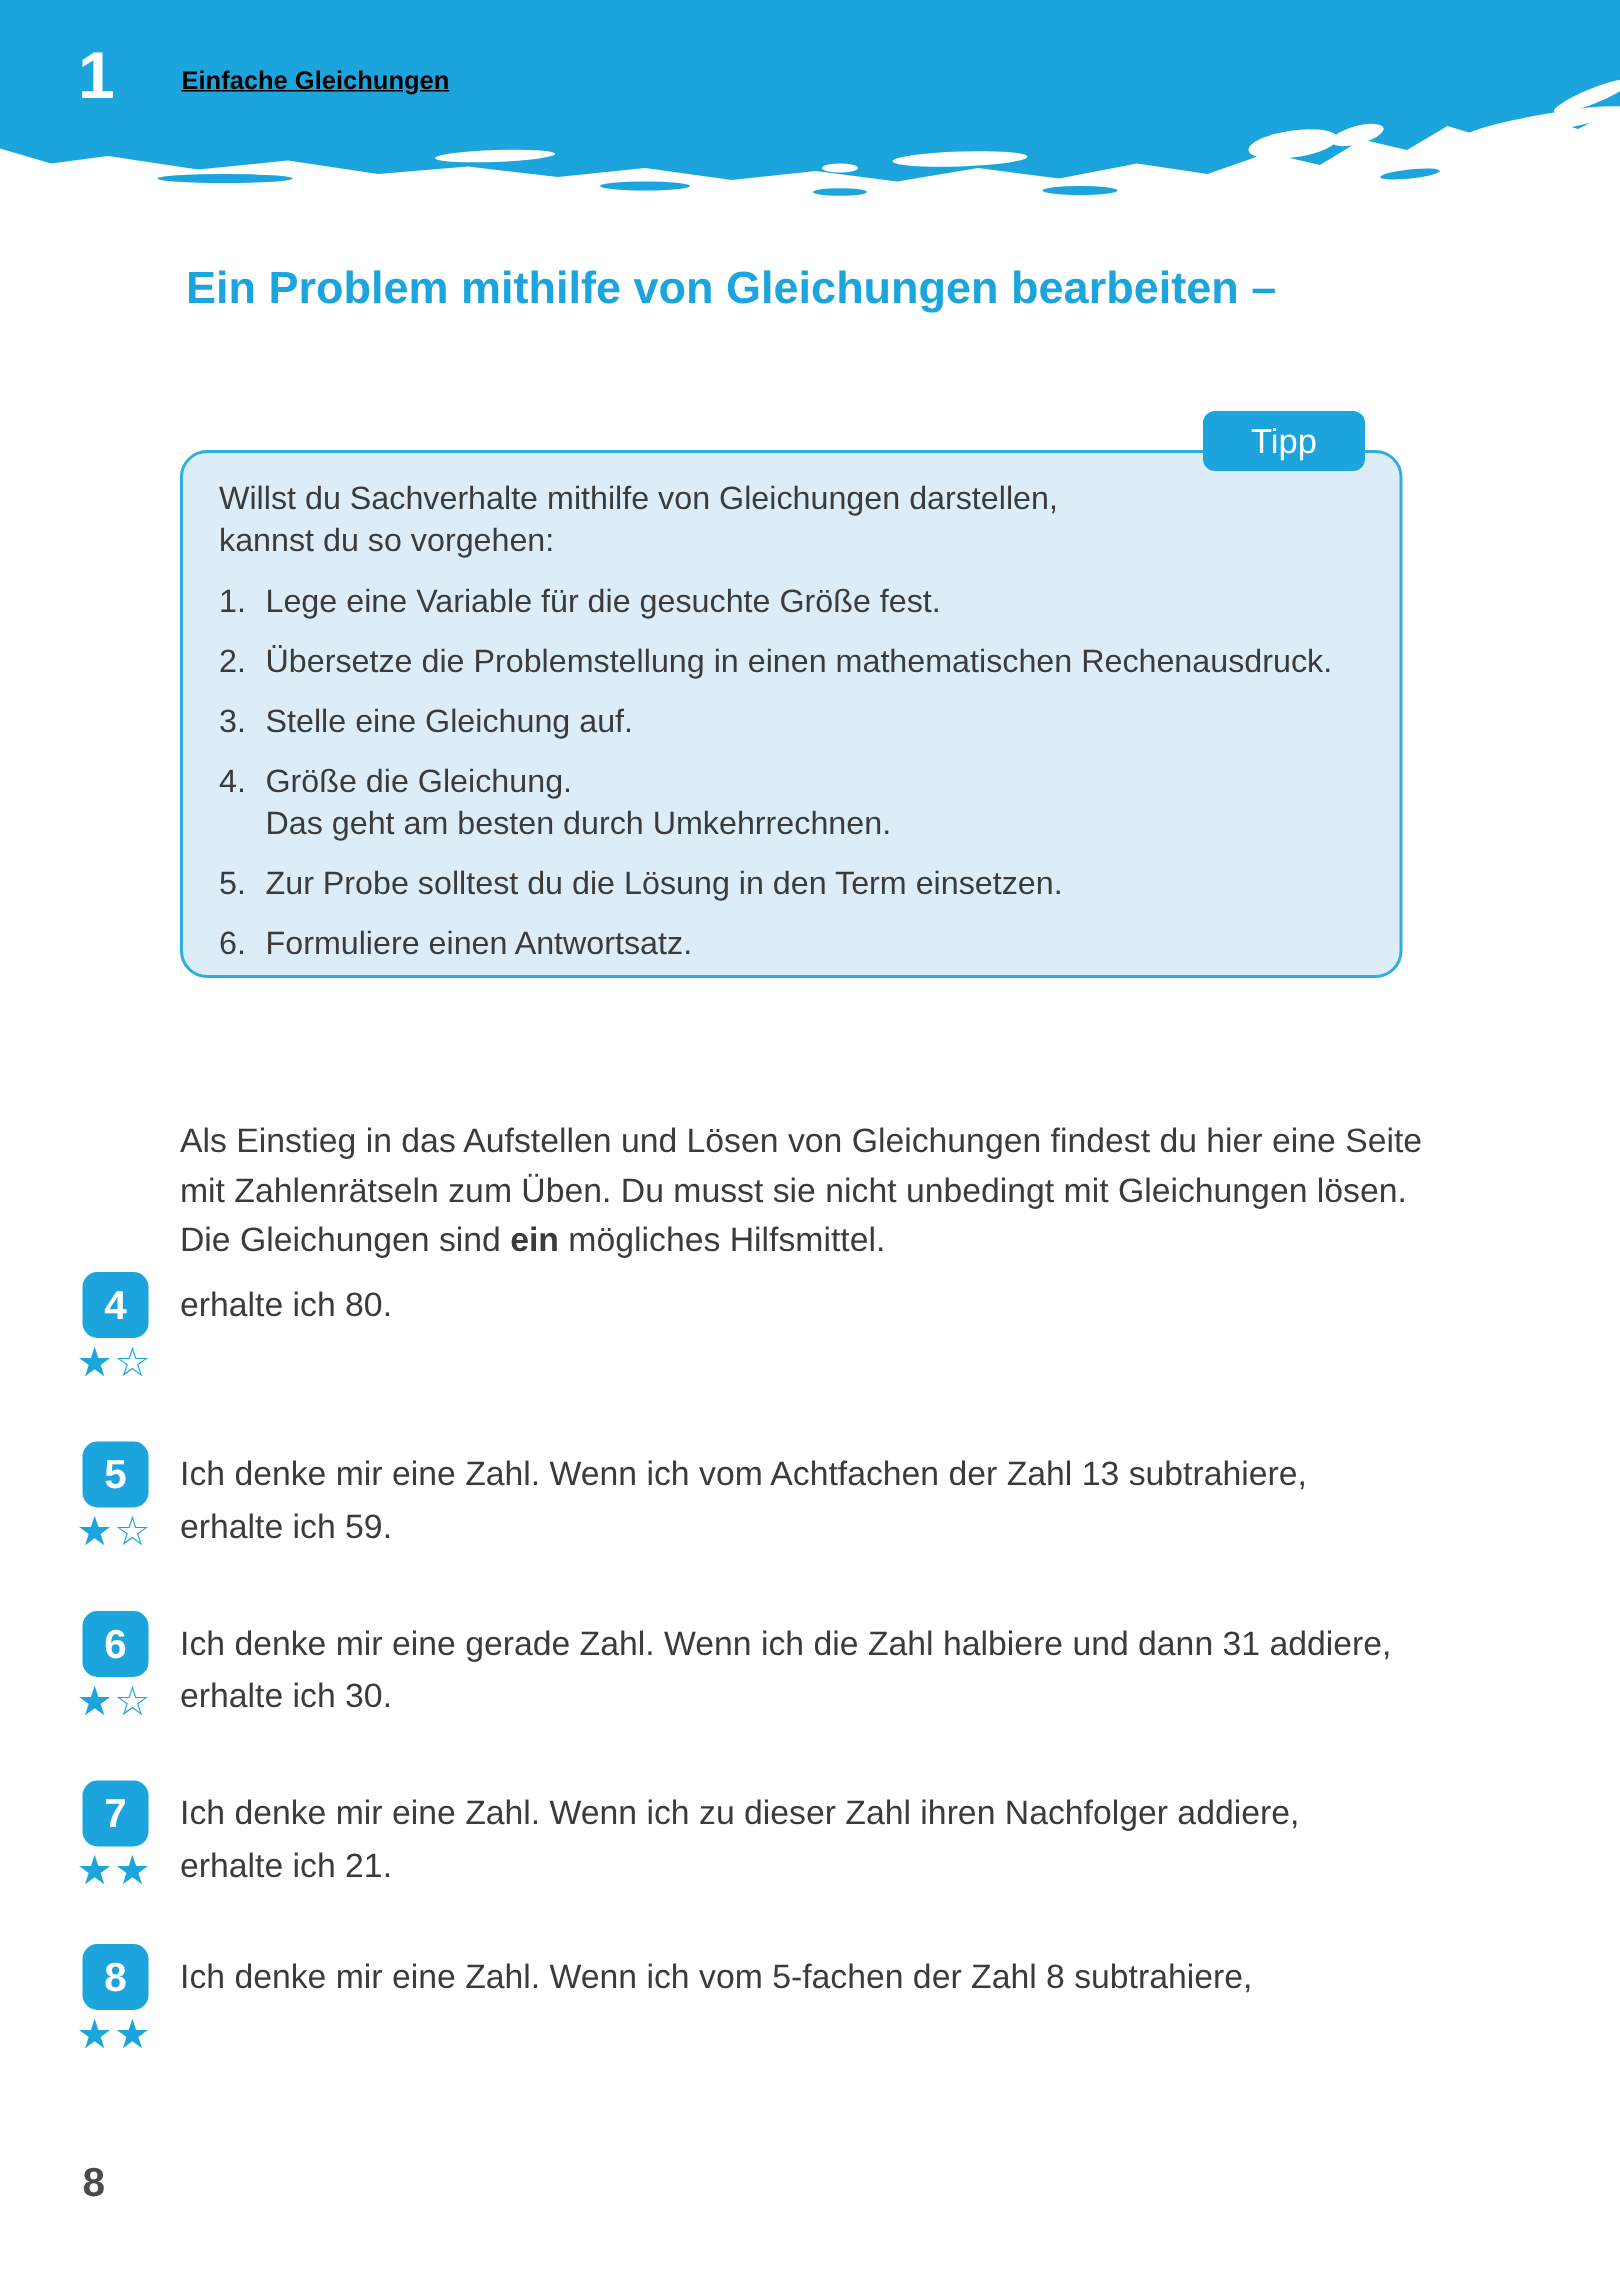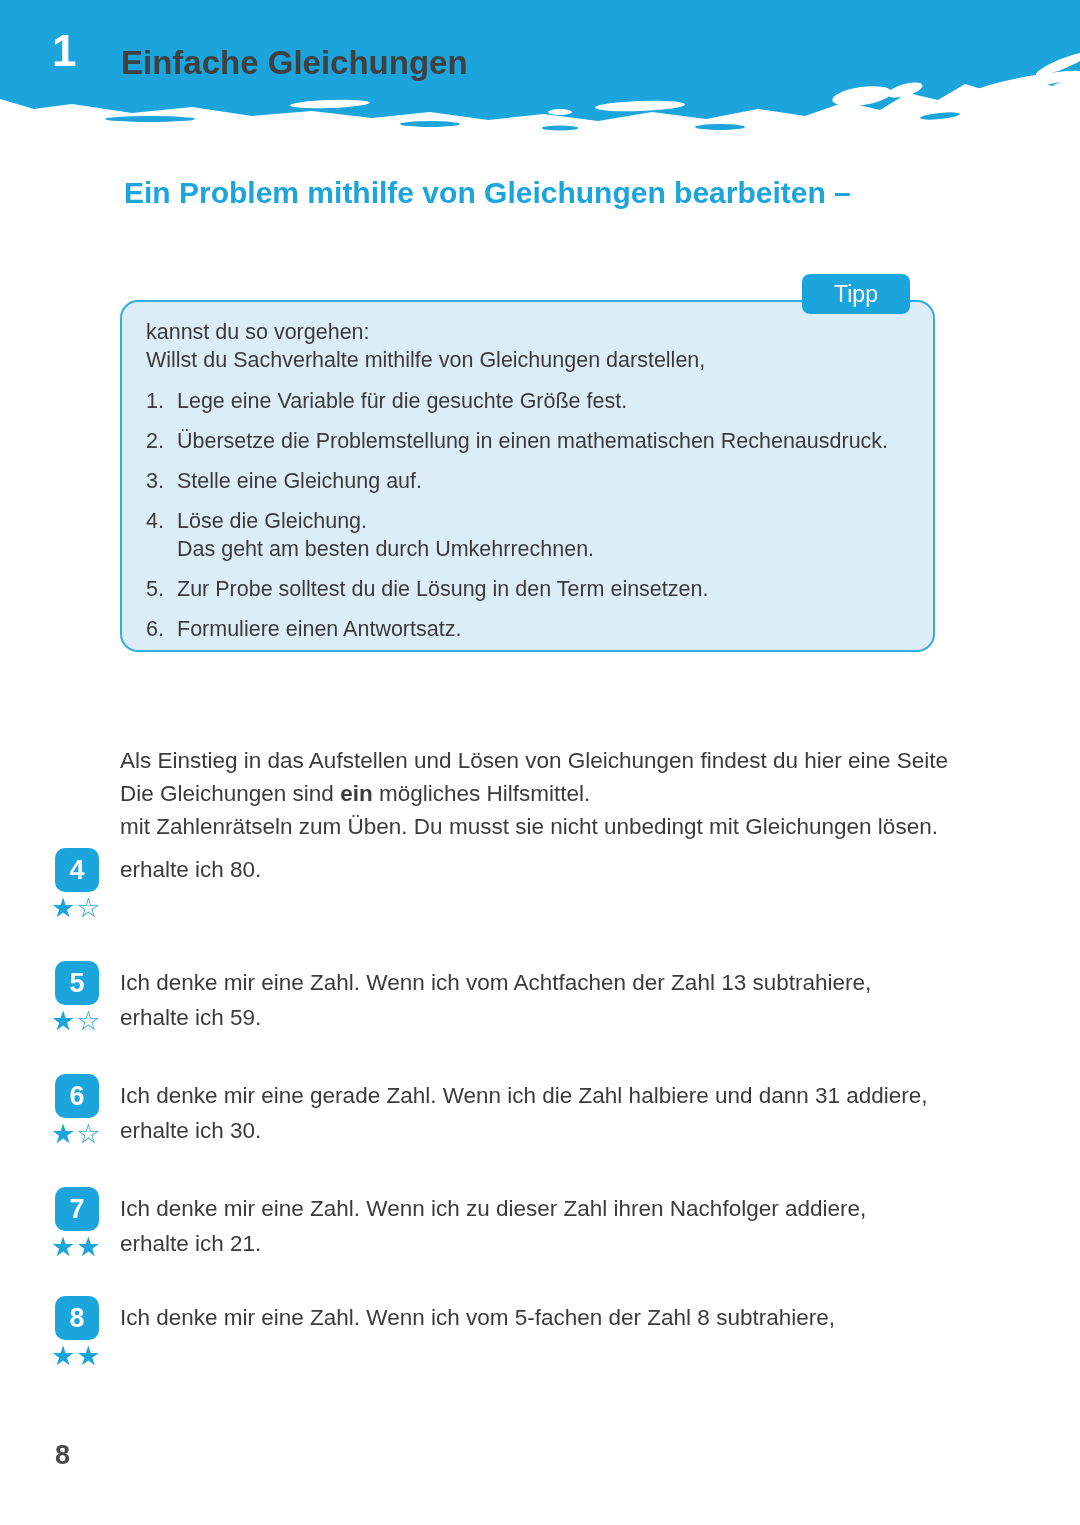--- a/index.html
+++ b/index.html
@@ -4,21 +4,21 @@
 <style>
   html,body{margin:0;padding:0;background:#fff;}
   .page{position:relative;width:1080px;height:1525px;background:#fff;overflow:hidden;
         font-family:"Liberation Sans",sans-serif;color:#3b3b3b;}
 
   
   .header-band{position:absolute;top:0;left:0;width:1080px;height:140px;}
   .header-band svg{display:block;}
   .header-content{position:absolute;top:0;left:0;width:1080px;height:95px;}
   .chapter-number{position:absolute;left:52px;top:26px;font-size:44px;font-weight:bold;color:#fff;}
-  .chapter-title{position:absolute;left:121px;top:44px;font-size:33px;font-weight:bold;color:#404040;}
+  .chapter-title{position:absolute;left:121px;top:44px;font-size:17px;font-weight:bold;color:#000000;text-decoration:underline;}
 
   
   .section-title{position:absolute;left:120px;top:166px;width:860px;
                  font-size:30px;font-weight:bold;color:#1BA5DC;line-height:46px;}
   .block{display:block;}
 
   
   .tip-box{position:absolute;left:120px;top:300px;width:815px;height:352px;
            background:#DCEDF8;border:2px solid #2FADDE;border-radius:18px;box-sizing:border-box;
            padding:16px 24px;}
@@ -73,56 +73,56 @@
     </div>
   </div>
 
   <h1 class="section-title" style="margin:4px;">
     <span class="block">Ein Problem mithilfe von Gleichungen bearbeiten –</span>
   </h1>
 
   <div class="tip-box">
     <div class="tip-tab">Tipp</div>
     <p class="tip-intro">
+      <span class="block">Willst du Sachverhalte mithilfe von Gleichungen darstellen,</span>
       <span class="block">kannst du so vorgehen:</span>
-      <span class="block">Willst du Sachverhalte mithilfe von Gleichungen darstellen,</span>
     </p>
     <div class="step">
       <span class="step-num">1.</span>
       <span class="step-text">Lege eine Variable für die gesuchte Größe fest.</span>
     </div>
     <div class="step">
       <span class="step-num">2.</span>
       <span class="step-text">Übersetze die Problemstellung in einen mathematischen Rechenausdruck.</span>
     </div>
     <div class="step">
       <span class="step-num">3.</span>
       <span class="step-text">Stelle eine Gleichung auf.</span>
     </div>
     <div class="step">
       <span class="step-num">4.</span>
       <span class="step-text">
-        <span class="block">Löse die Gleichung.</span>
+        <span class="block">Größe die Gleichung.</span>
         <span class="block">Das geht am besten durch Umkehrrechnen.</span>
       </span>
     </div>
     <div class="step">
       <span class="step-num">5.</span>
       <span class="step-text">Zur Probe solltest du die Lösung in den Term einsetzen.</span>
     </div>
     <div class="step">
       <span class="step-num">6.</span>
       <span class="step-text">Formuliere einen Antwortsatz.</span>
     </div>
   </div>
 
   <p class="intro">
     <span class="block">Als Einstieg in das Aufstellen und Lösen von Gleichungen findest du hier eine Seite</span>
+    <span class="block">mit Zahlenrätseln zum Üben. Du musst sie nicht unbedingt mit Gleichungen lösen.</span>
     <span class="block"><span>Die Gleichungen sind </span><b>ein</b><span> mögliches Hilfsmittel.</span></span>
-    <span class="block">mit Zahlenrätseln zum Üben. Du musst sie nicht unbedingt mit Gleichungen lösen.</span>
   </p>
 
   <div class="exercise" style="top:848px;">
     <div class="ex-left">
       <div class="badge">4</div>
       <div class="stars">★☆</div>
     </div>
     <div class="ex-text">
       <span class="block">erhalte ich 80.</span>
     </div>

